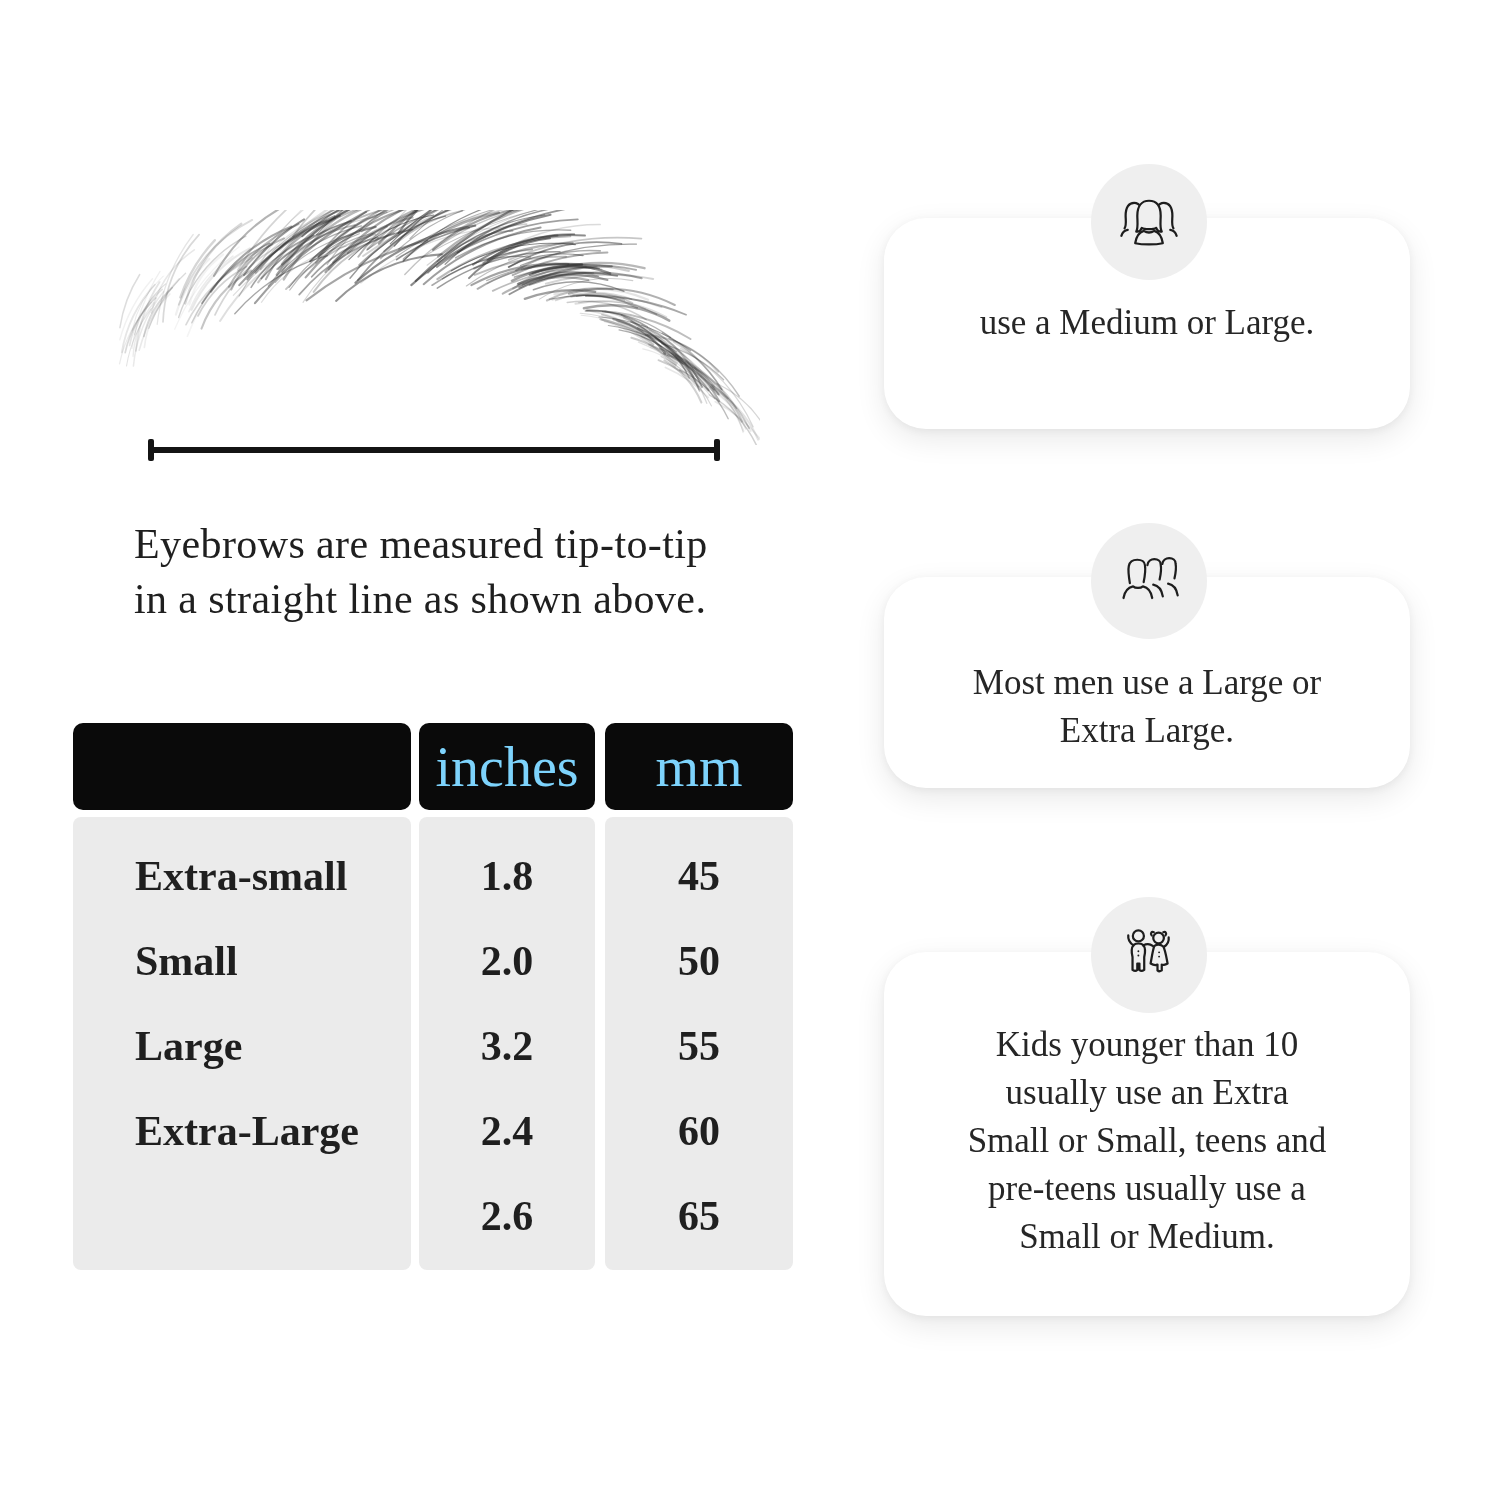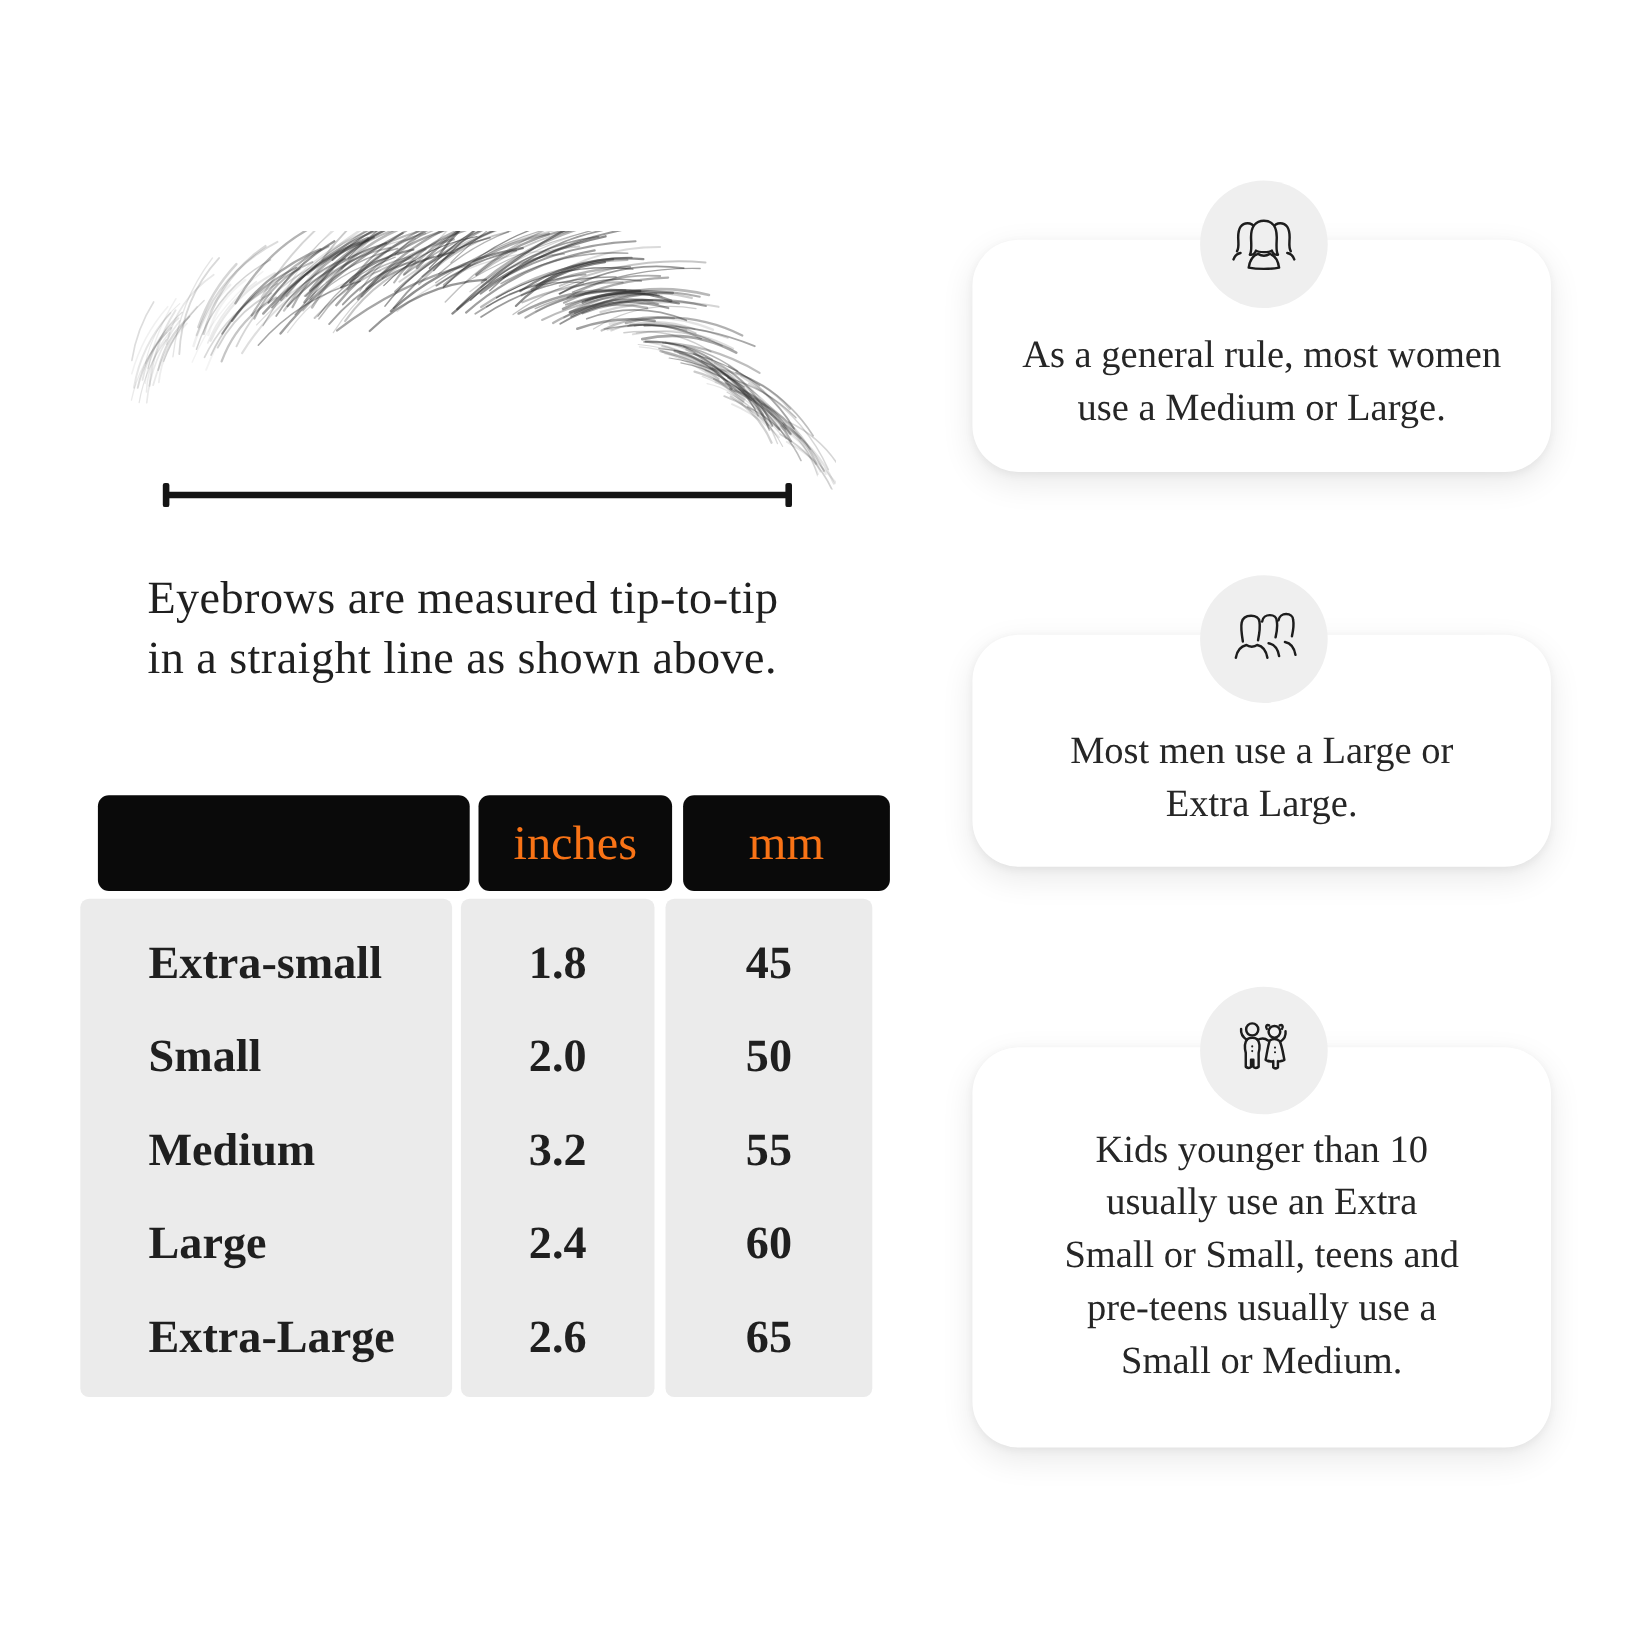--- a/index.html
+++ b/index.html
@@ -10,21 +10,21 @@
   
   #brow-svg{position:absolute;left:100px;top:210px;width:660px;height:235px;}
   .measure-line{position:absolute;left:150px;top:439px;width:568px;height:22px;}
   .measure-line .bar{position:absolute;left:0;top:8px;width:100%;height:6px;background:#141414;border-radius:2px;}
   .measure-line .tick{position:absolute;top:0;width:6px;height:22px;background:#141414;border-radius:2px;}
   .measure-line .tick.left{left:-2px;}
   .measure-line .tick.right{right:-2px;}
   #caption{position:absolute;left:134px;top:517px;width:640px;font-size:42px;line-height:55px;letter-spacing:.4px;}
   
   .th{position:absolute;top:723px;height:87px;background:#0a0a0a;border-radius:10px;
-      color:#f97316;display:flex;align-items:center;justify-content:center;font-size:44px;margin-left:16px;}
+      color:#7dd3fc;display:flex;align-items:center;justify-content:center;font-size:56px;}
   #th-blank{left:73px;width:338px;}
   #th-inches{left:419px;width:176px;}
   #th-mm{left:605px;width:188px;}
   .tcol{position:absolute;top:817px;height:453px;background:#ebebeb;border-radius:8px;padding-top:16px;box-sizing:border-box;font-weight:bold;}
   #col-labels{left:73px;width:338px;}
   #col-inches{left:419px;width:176px;}
   #col-mm{left:605px;width:188px;}
   .trow{height:85px;display:flex;align-items:center;font-size:42px;}
   #col-labels .trow{padding-left:62px;}
   #col-inches .trow,#col-mm .trow{justify-content:center;}
@@ -321,21 +321,20 @@
       <div>Eyebrows are measured tip-to-tip</div>
       <div>in a straight line as shown above.</div>
     </div>
 
   <div class="th" id="th-blank"></div>
   <div class="th" id="th-inches">inches</div>
   <div class="th" id="th-mm">mm</div>
   <div class="tcol" id="col-labels">
       <div class="trow">Extra-small</div>
       <div class="trow">Small</div>
-      <div class="trow">Medium</div>
       <div class="trow">Large</div>
       <div class="trow">Extra-Large</div>
     </div>
   <div class="tcol" id="col-inches">
       <div class="trow">1.8</div>
       <div class="trow">2.0</div>
       <div class="trow">3.2</div>
       <div class="trow">2.4</div>
       <div class="trow">2.6</div>
     </div>
@@ -380,21 +379,20 @@
       <path class="ic" d="M47.5 13.5 C49 11.5 47.5 9.5 45.5 10.5"></path>
       <path class="ic" d="M46 24.5 C49 22.5 51 19 50.5 15.5"></path>
       <path class="ic" d="M37 23.5 C39.5 22 43 22 45.5 24 C47.5 28 48.5 35 49.5 40 C47 41.5 44.5 41.5 44 41 L44 46.5 C42.5 47.5 41 47.5 40 46.5 L40 41 C39 41.5 36 41.5 33.5 40 C34.5 35 35.5 27.5 37 23.5 Z"></path>
       <circle cx="41.5" cy="29.5" r="0.9" fill="#1d1d1d"></circle>
         <circle cx="41.5" cy="33.5" r="0.9" fill="#1d1d1d"></circle>
     </svg>
   </div>
 
   <div class="card" id="card-women">
     <div class="card-text">
-        <div>As a general rule, most women</div>
         <div>use a Medium or Large.</div>
       </div>
   </div>
   <div class="card" id="card-men">
     <div class="card-text">
         <div>Most men use a Large or</div>
         <div>Extra Large.</div>
       </div>
   </div>
   <div class="card" id="card-kids">

